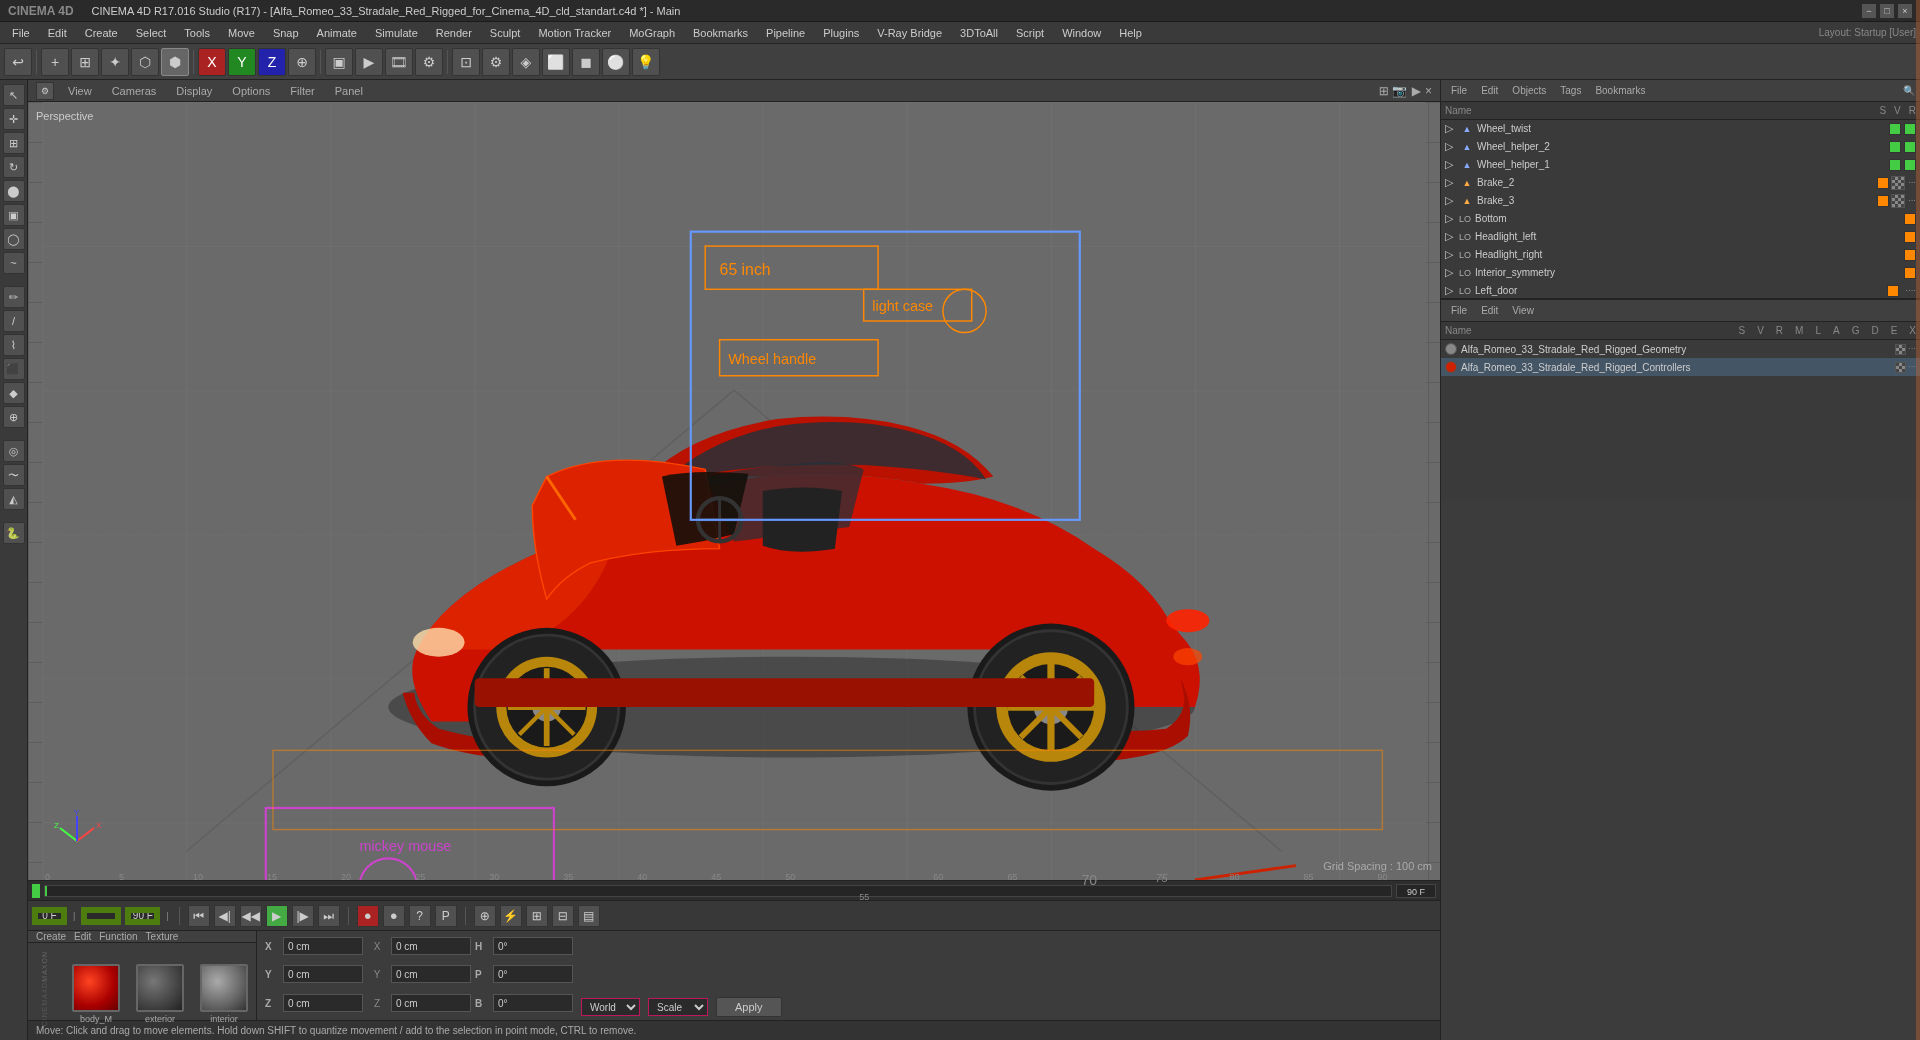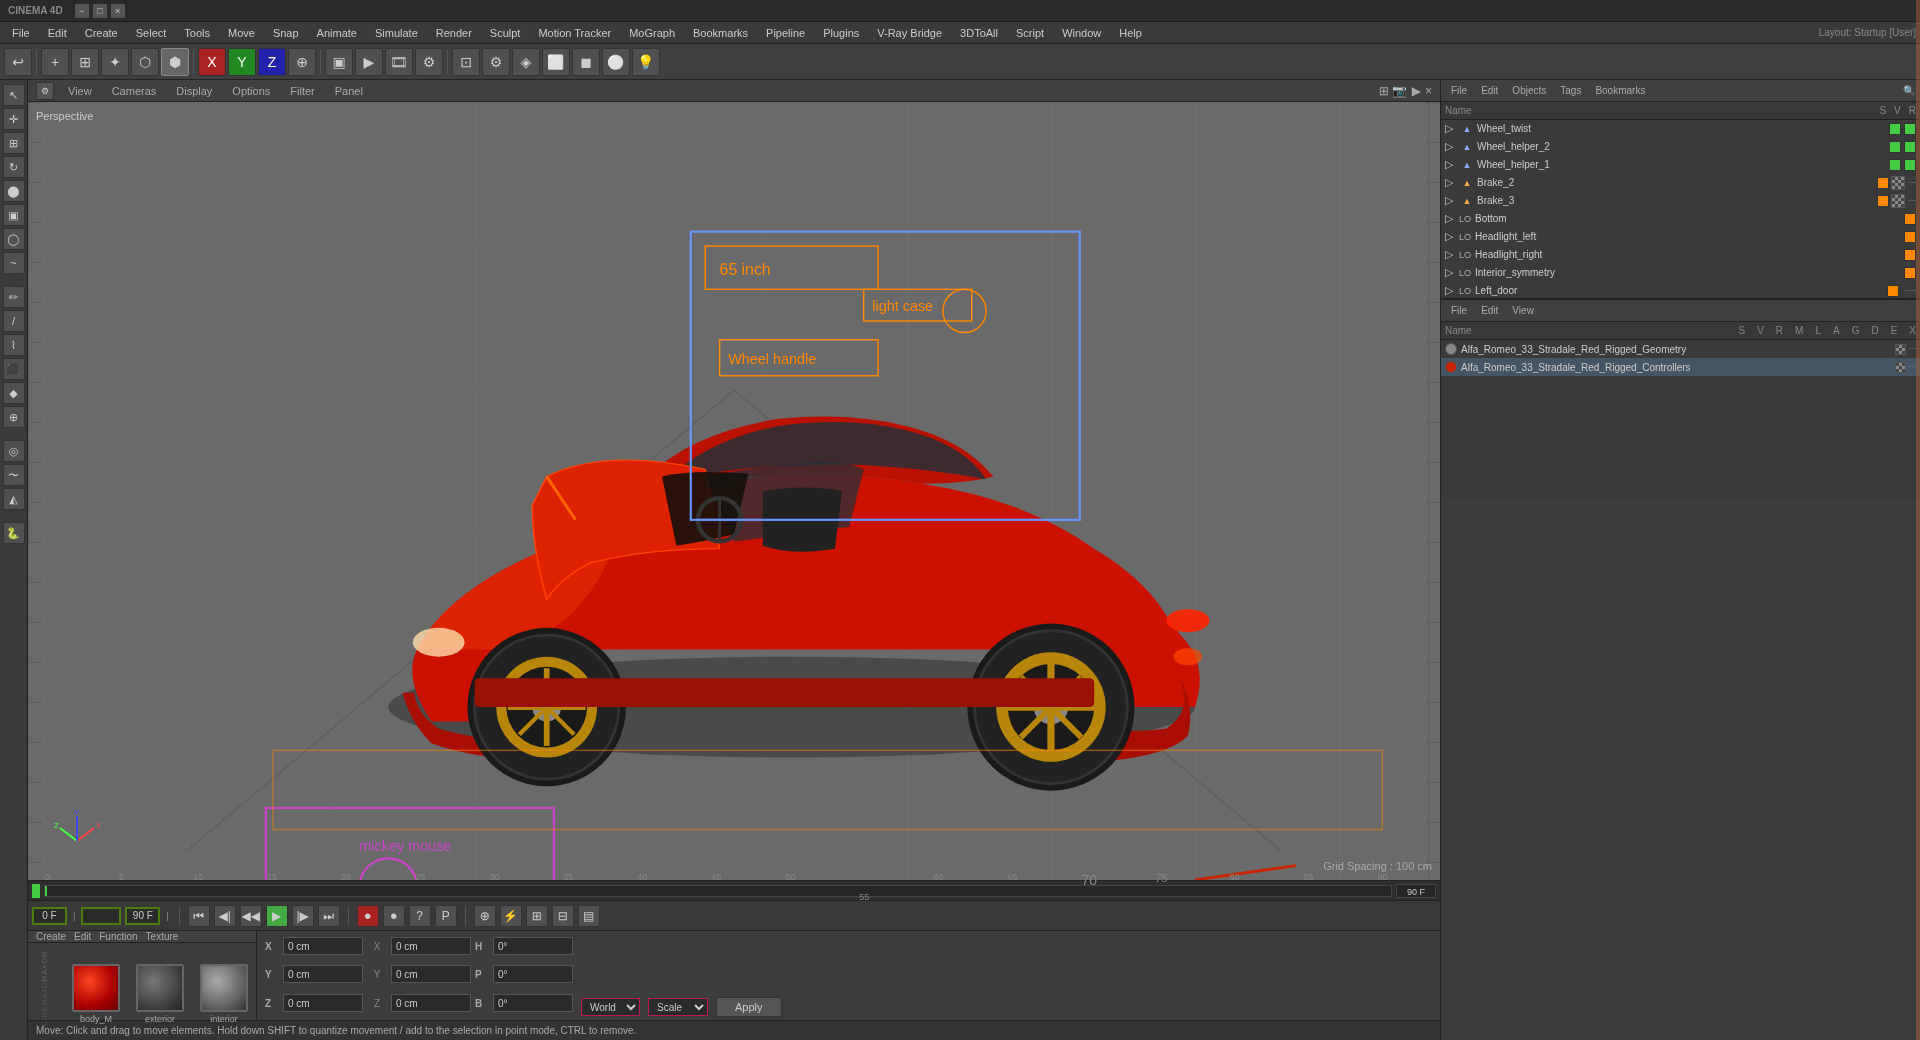--- a/index.html
+++ b/index.html
@@ -207,21 +207,21 @@
       background: #505050;
       border: 1px solid #333;
       color: #ccc;
       font-size: 12px;
       cursor: pointer;
       display: flex; align-items: center; justify-content: center;
     }
     .pb-field {
       width: 40px; height: 18px;
       background: #2a2a2a;
-      border: 2px solid #4d7c0f;
+      border: 6px solid #4d7c0f;
       color: #ccc;
       font-size: 10px;
       text-align: center;
     }
     .pb-sep { width: 1px; height: 18px; background: #555; margin: 0 4px; }
 
     
     #status-bar {
       height: 20px;
       background: #333;
@@ -412,22 +412,22 @@
       border-radius: 2px;
       margin-left: auto;
     }
 
     
     ::-webkit-scrollbar { width: 8px; height: 8px; }
     ::-webkit-scrollbar-track { background: #2a2a2a; }
     ::-webkit-scrollbar-thumb { background: #555; }
 
     .logo-cinema {
-      font-size: 10px; color: #888; font-weight: bold;
-      padding-right: 12px;
+      font-size: 12px; color: #888; font-weight: bold;
+      padding-right: 18px;
     }
 
     #bottom-right-coords {
       flex: 1;
       display: flex;
       flex-direction: column;
       border-left: 1px solid #222;
       padding: 4px 8px;
     }
 
@@ -438,20 +438,21 @@
 
     
     .icon-null { color: #ffaa44; font-size: 9px; }
     .icon-helper { color: #88aaff; font-size: 9px; }
   </style>
 </head>
 <body>
 
 <div id="title-bar">
   <span class="logo-cinema">CINEMA 4D</span>
+  <span class="title-text">CINEMA 4D R17.016 Studio (R17) - [Alfa_Romeo_33_Stradale_Red_Rigged_for_Cinema_4D_cld_standart.c4d *] - Main</span>
   <div class="win-controls">
     <button class="win-btn">−</button>
     <button class="win-btn">□</button>
     <button class="win-btn">×</button>
   </div>
 </div>
 
 <div id="menu-bar">
   <span class="menu-item">File</span>
   <span class="menu-item">Edit</span>

